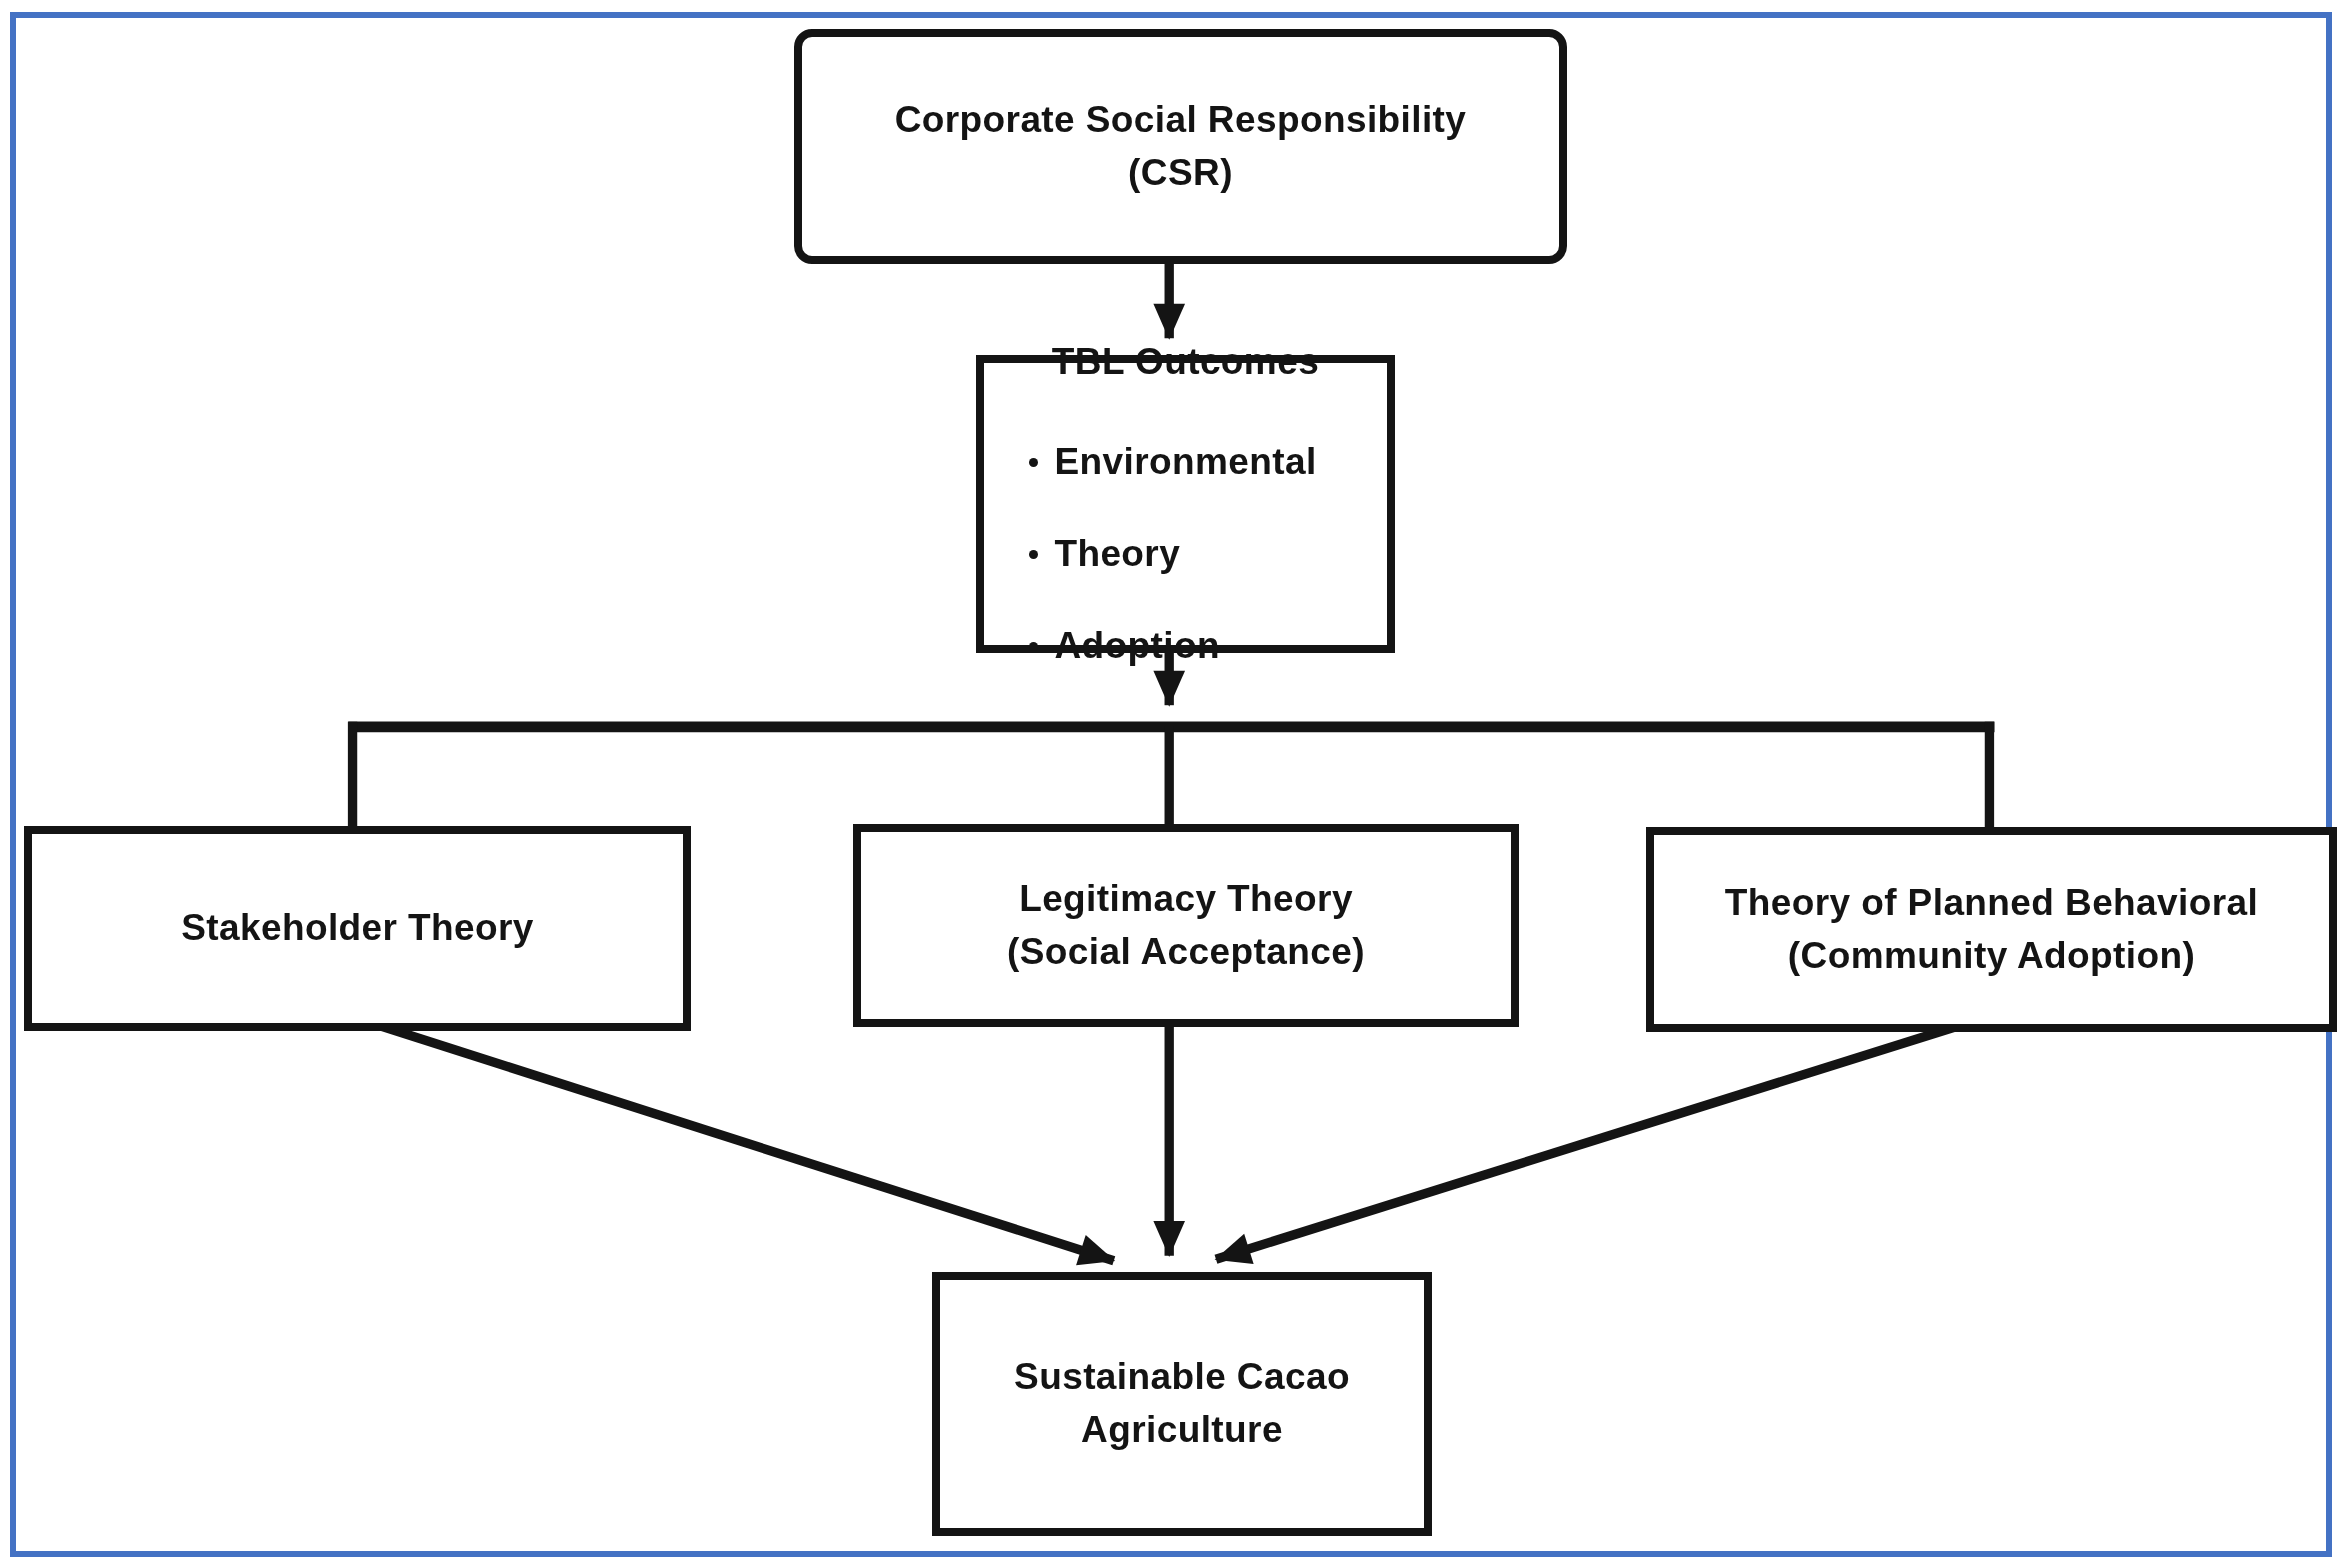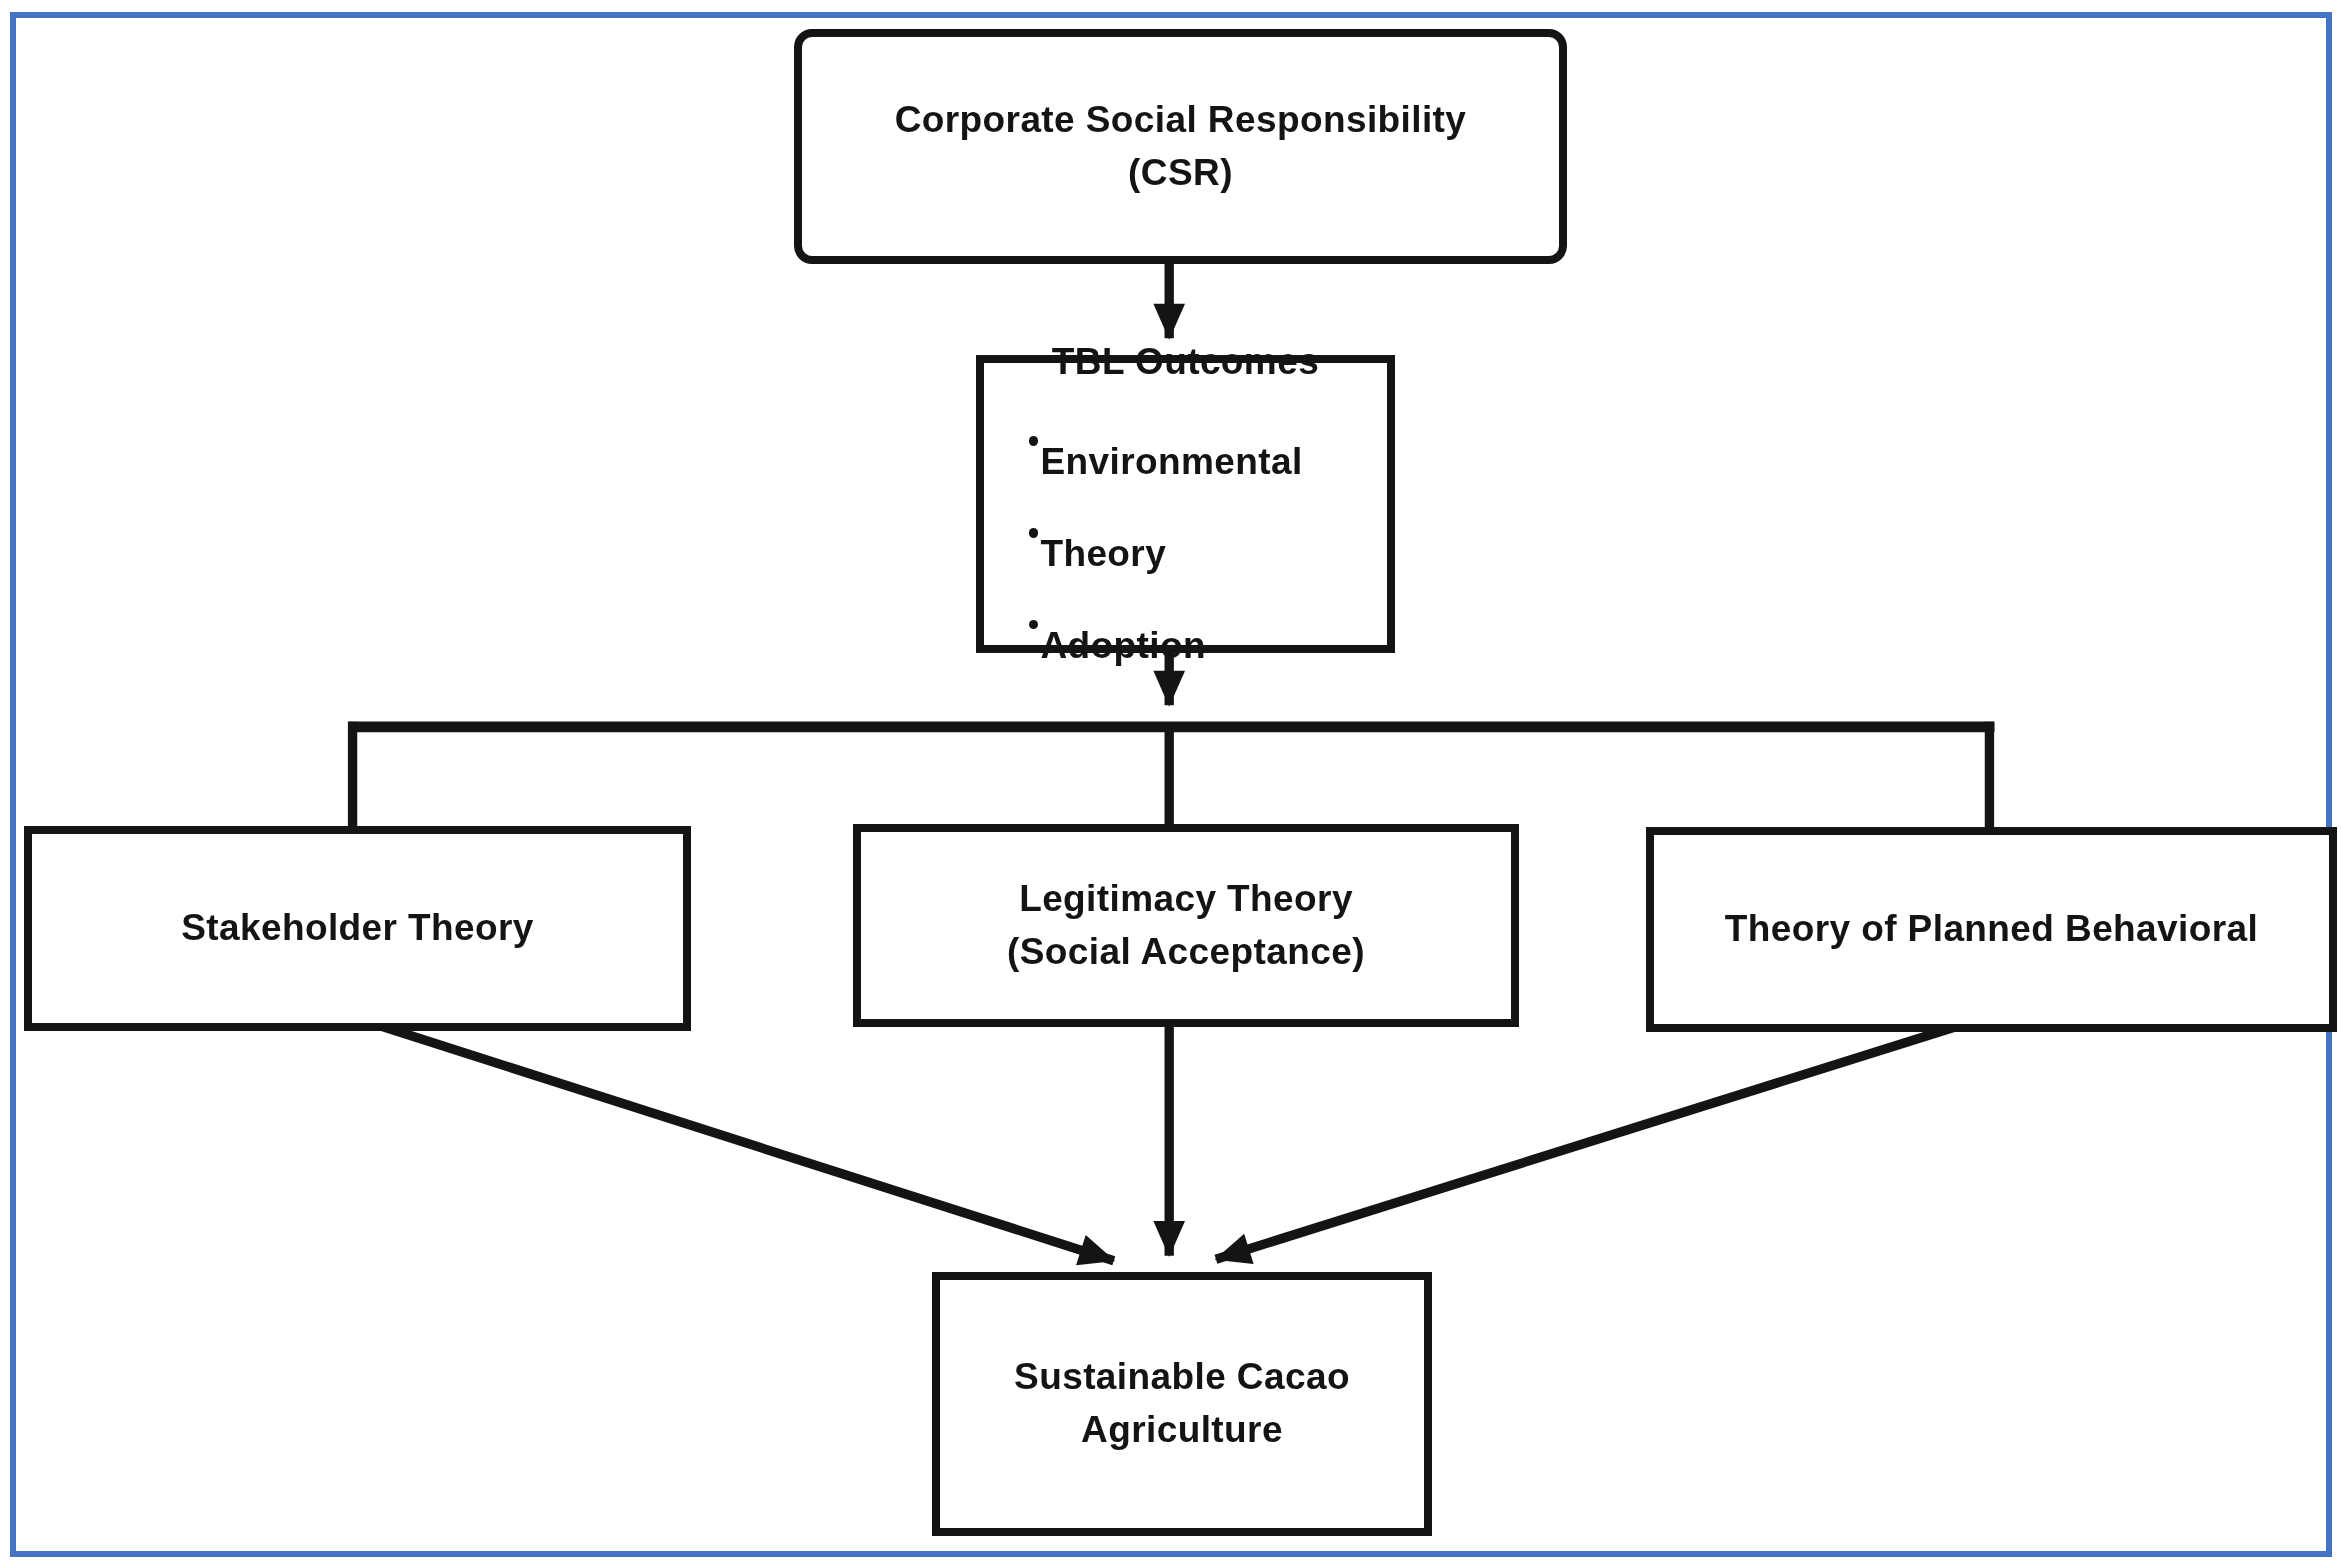--- a/index.html
+++ b/index.html
@@ -56,22 +56,22 @@
   }
   .tbl-bullets {
     display: flex;
     flex-direction: column;
     gap: 4.3px;
     padding-left: 45px;
     text-align: left;
   }
   .bullet-row {
     display: flex;
-    align-items: flex-start;
-    gap: 2px;
+    align-items: center;
+    gap: 16px;
     margin-top: 35px;
   }
   .bullet-dot {
     width: 9.4px;
     height: 9.4px;
     border-radius: 50%;
     background: #141414;
     flex: 0 0 auto;
   }
 </style>
@@ -131,20 +131,21 @@
     <div>Stakeholder Theory</div>
   </div>
 
   <div class="node node-legitimacy">
     <div>Legitimacy Theory</div>
     <div>(Social Acceptance)</div>
   </div>
 
   <div class="node node-tpb">
     <div>Theory of Planned Behavioral</div>
+    <div>(Community Adoption)</div>
   </div>
 
   <div class="node node-outcome">
     <div>Sustainable Cacao</div>
     <div>Agriculture</div>
   </div>
 
 </div>
 
 

